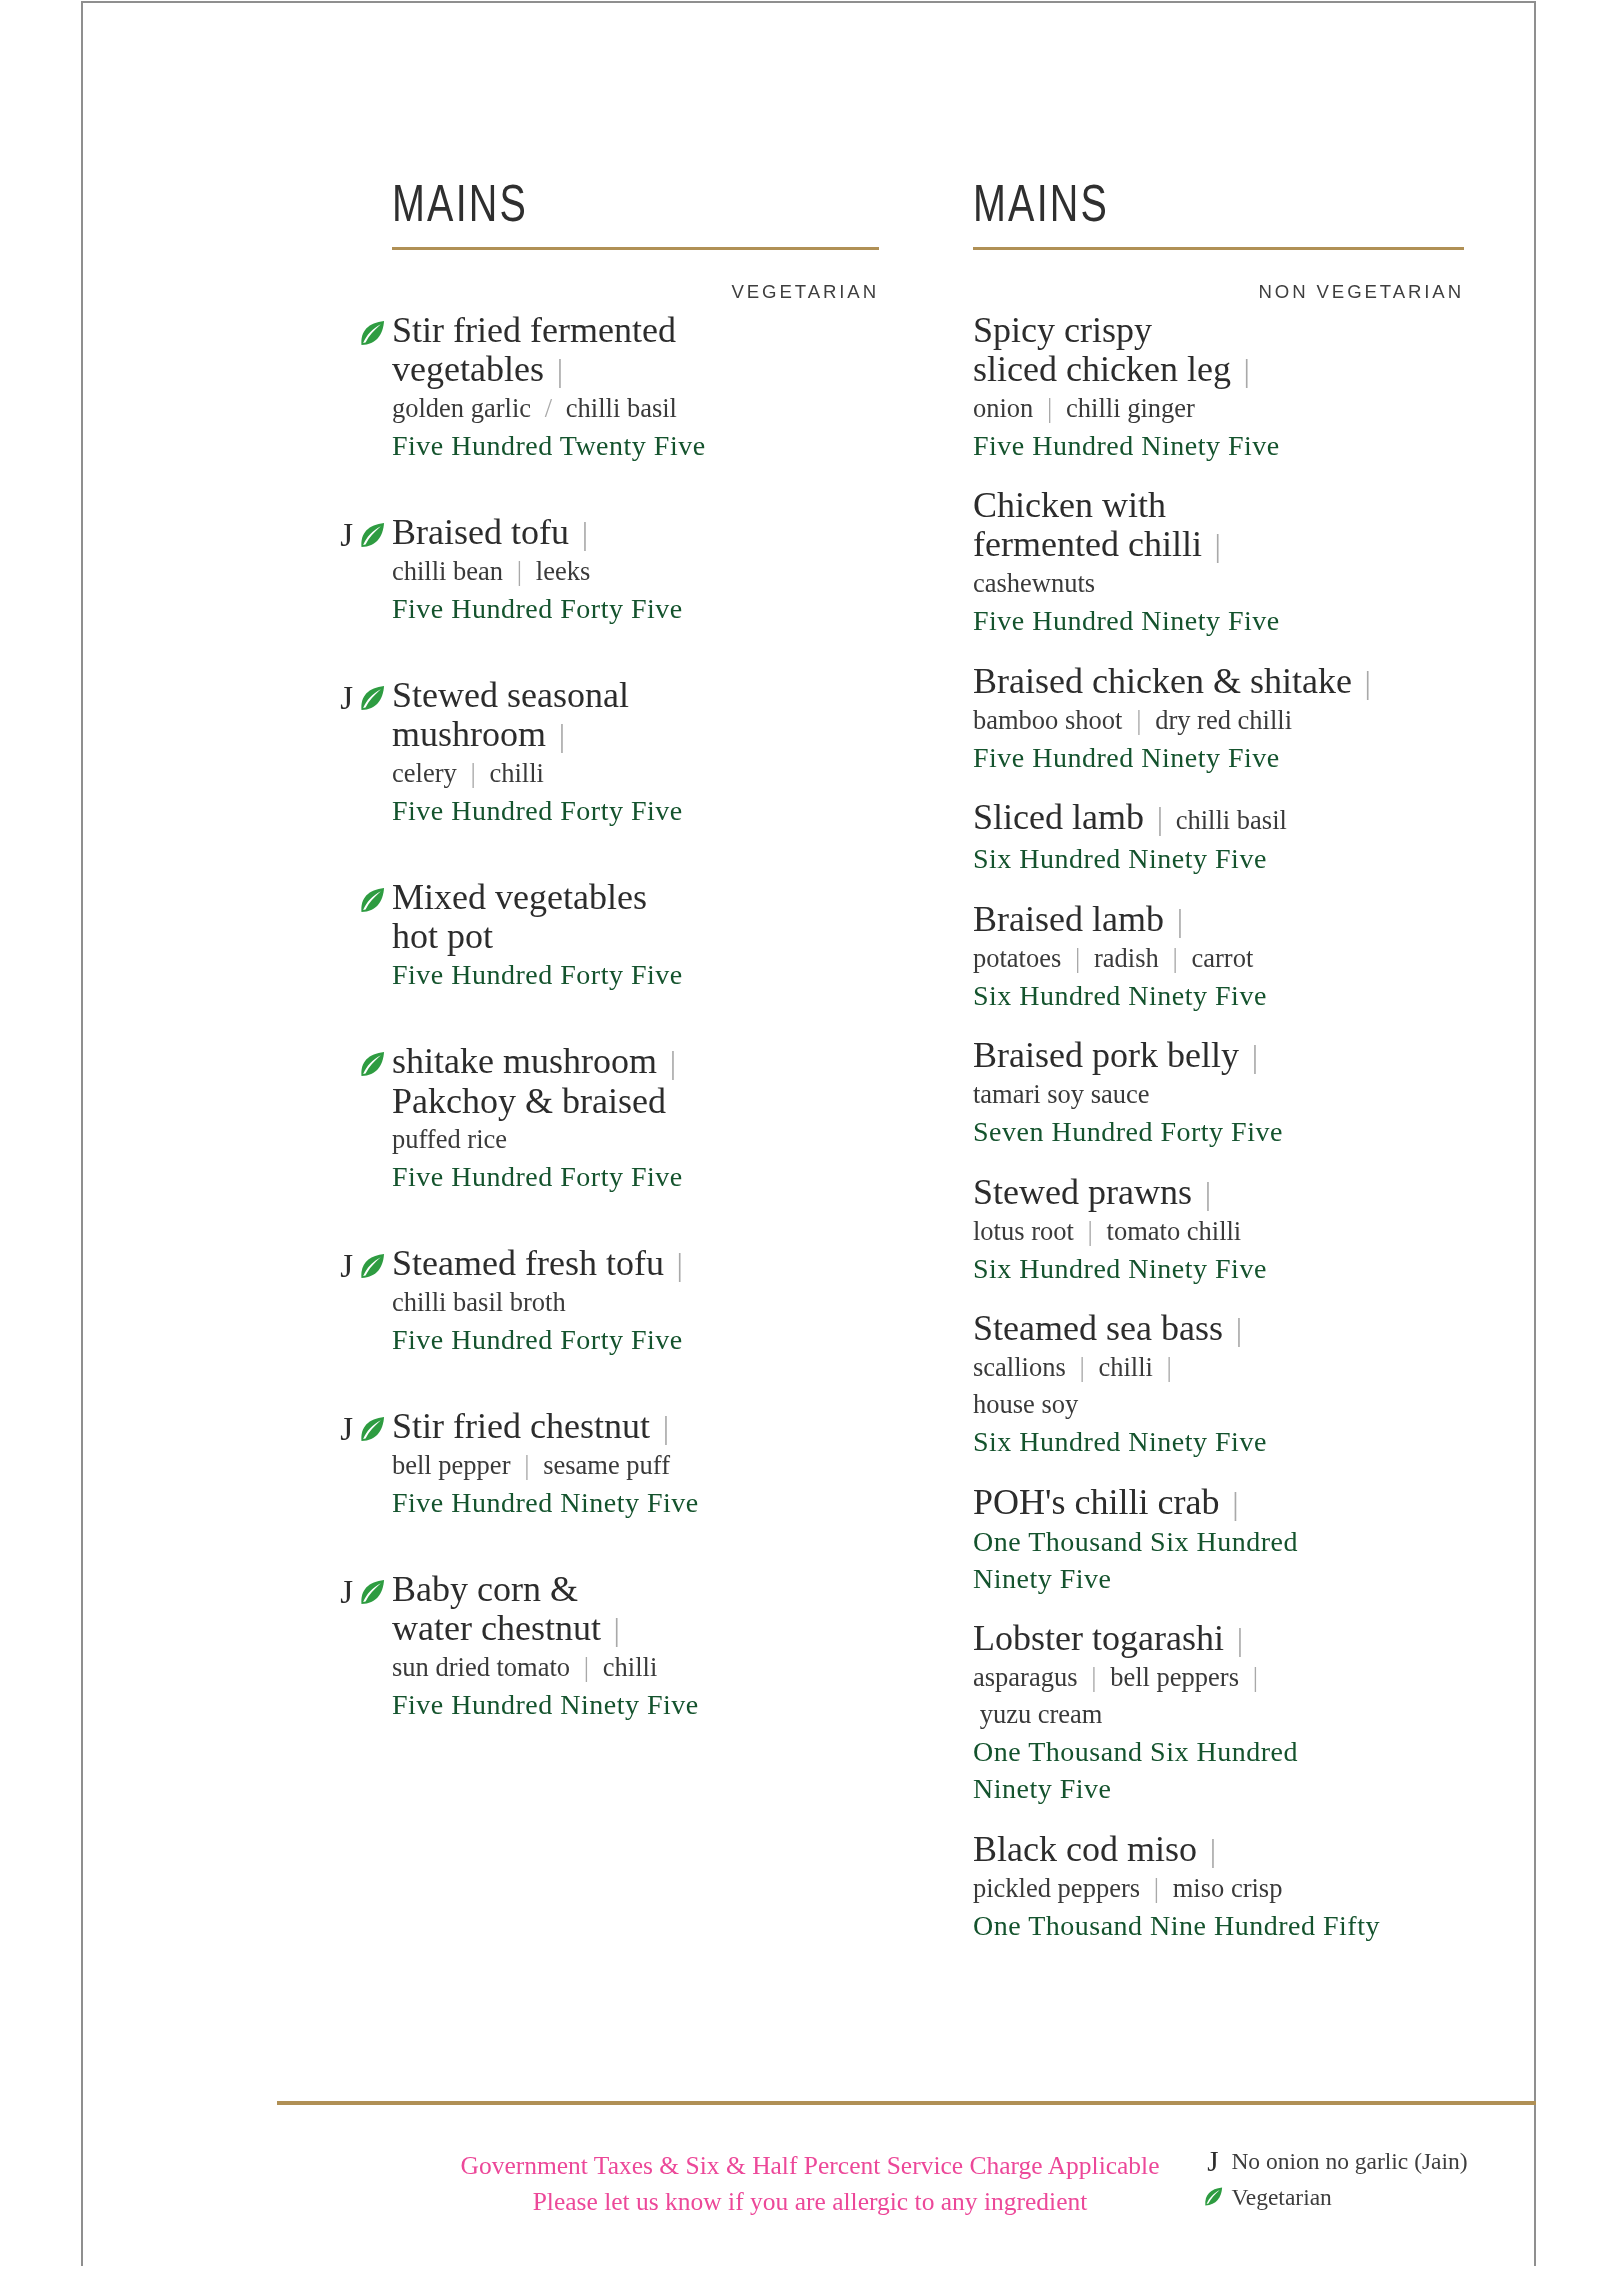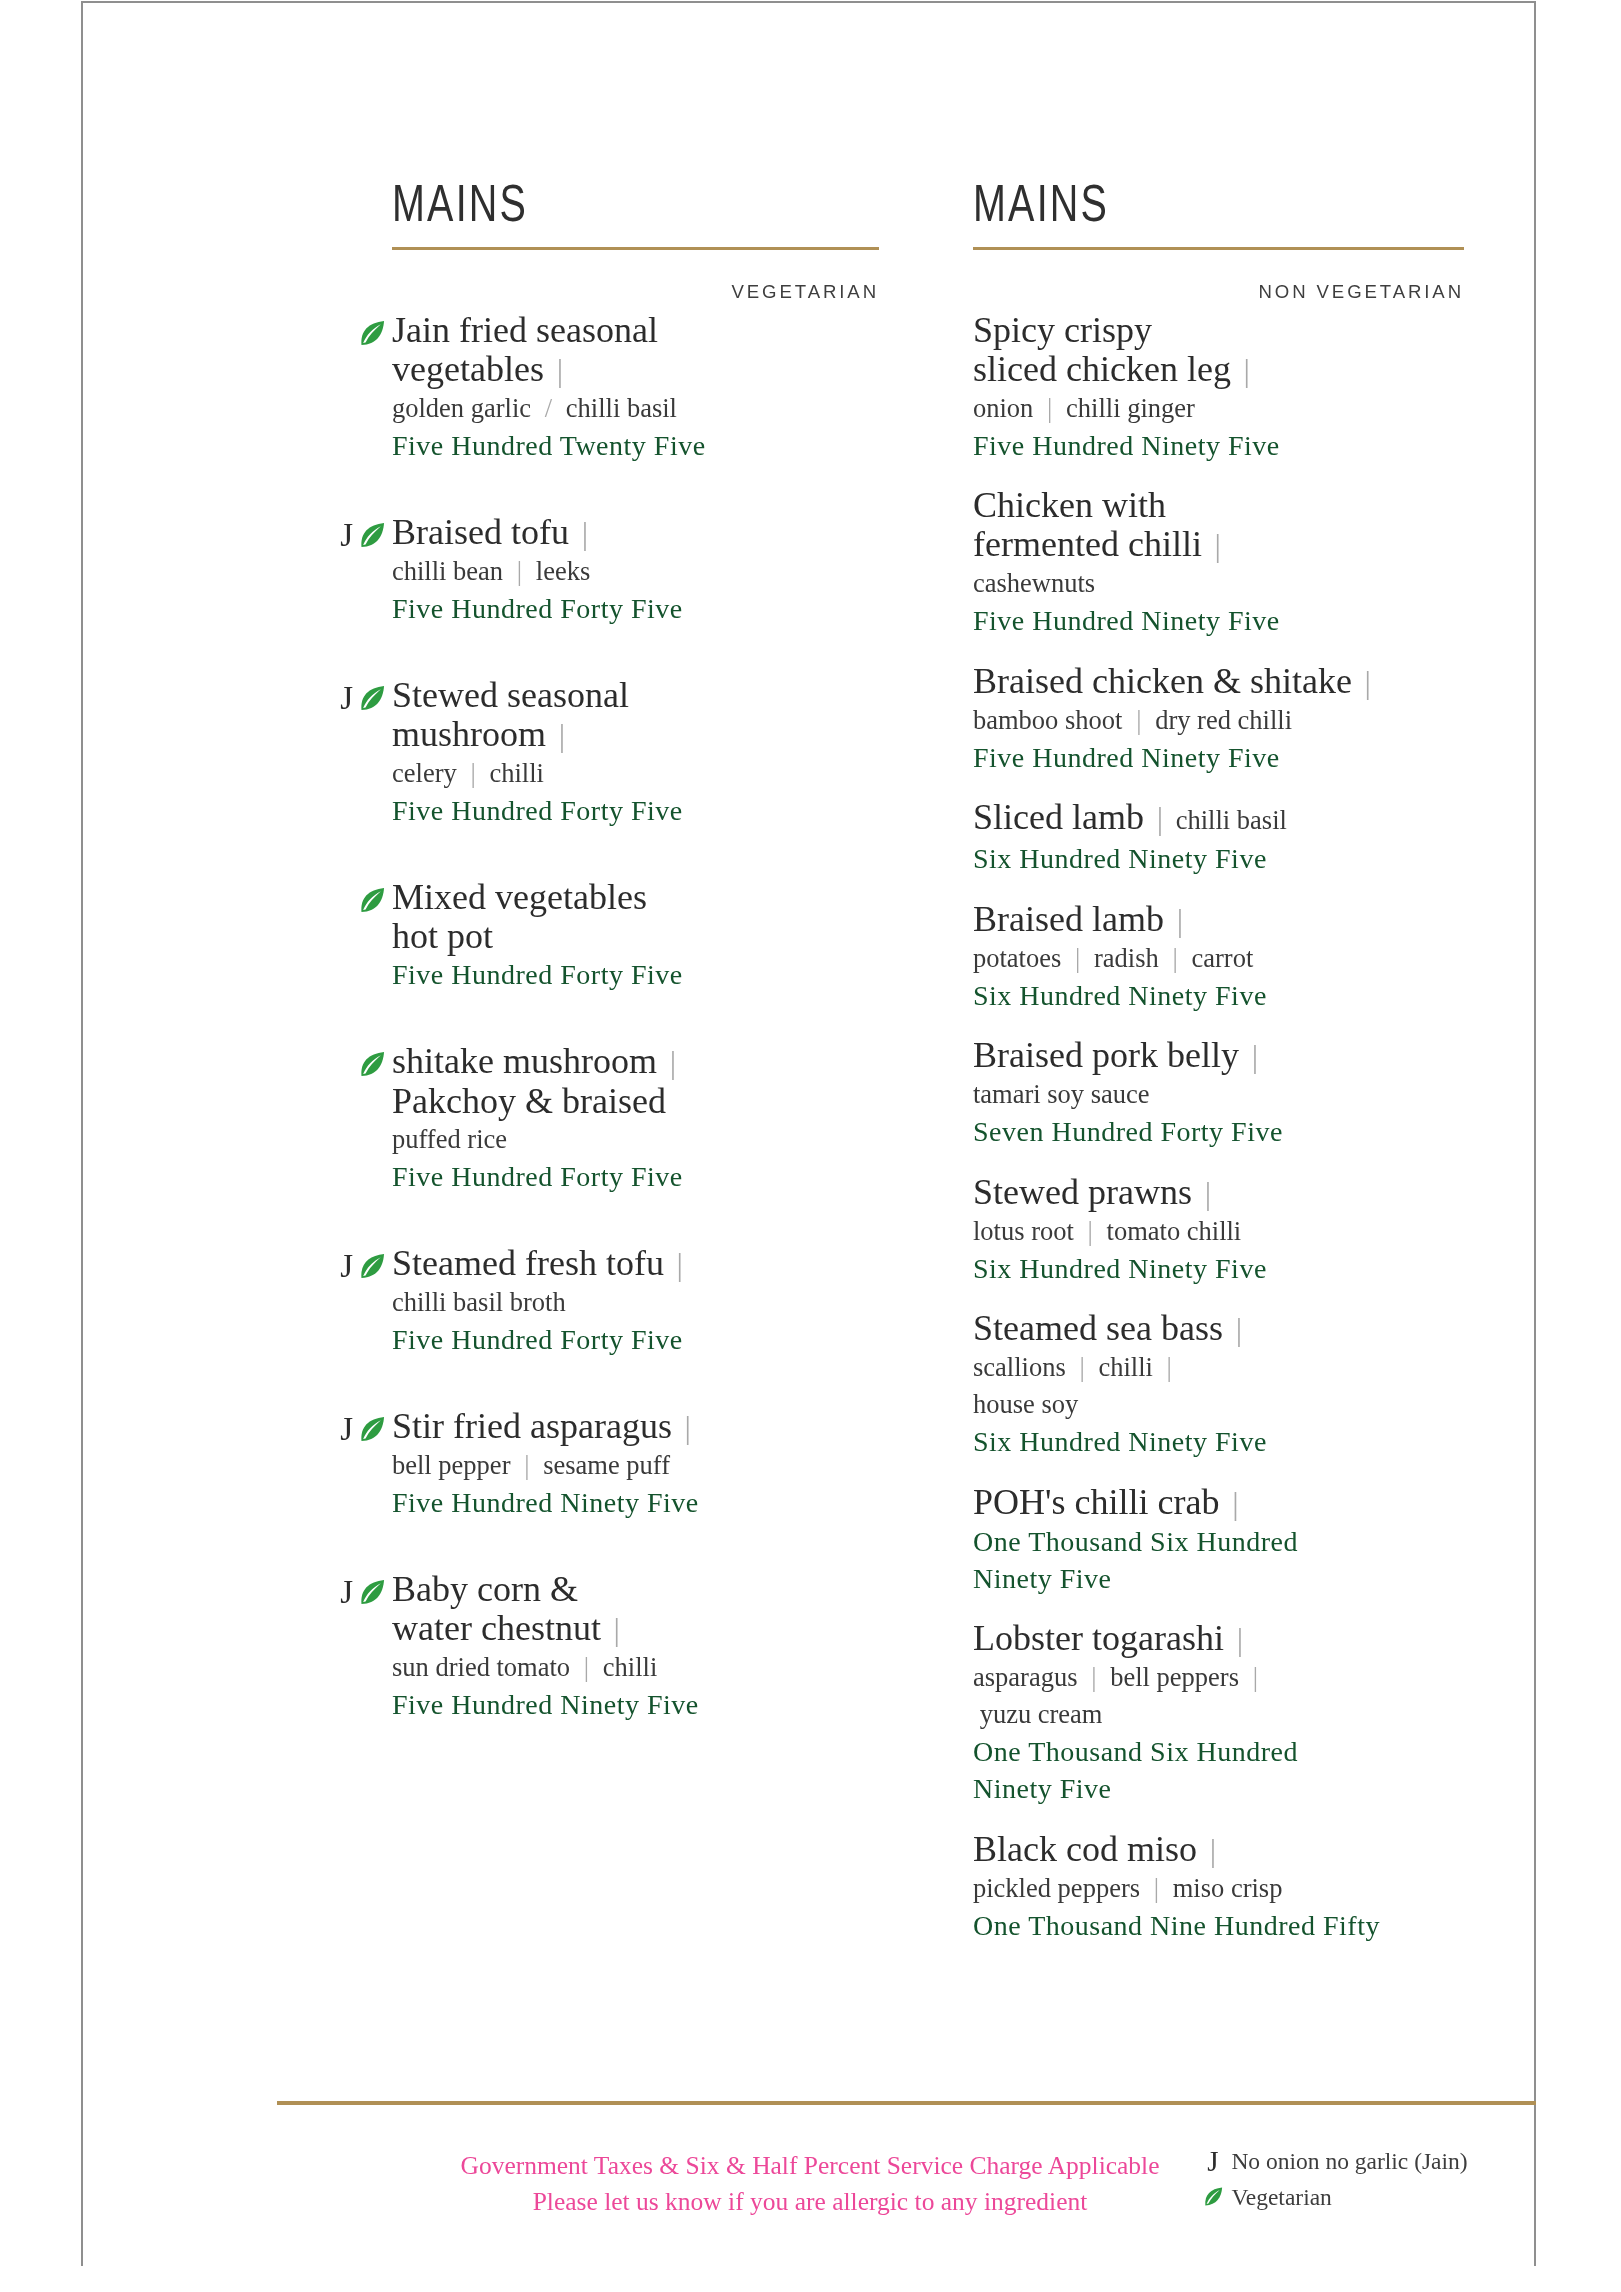--- a/index.html
+++ b/index.html
@@ -53,21 +53,21 @@
     <div class="items">
         <div class="item">
           <span class="pfx">
             <span class="leaf">
               <svg width="29" height="29" viewBox="0 0 24 24">
                 <path d="M22.4 1.6C9.6 3 2.6 9.7 3.7 21.6 16.1 20.7 21.5 13.2 22.4 1.6Z" fill="#2e9c41"></path>
                 <path d="M5.1 19.9C8.1 12.9 12.7 8.2 19.7 4.4 14.2 9.3 9.9 13.8 7.1 19.5Z" fill="#ffffff"></path>
               </svg>
             </span>
           </span>
-          <div class="t-line"><span class="seg-title">Jain fried seasonal</span></div>
+          <div class="t-line"><span class="seg-title">Stir fried fermented</span></div>
           <div class="t-line"><span class="seg-title">vegetables</span><span class="seg-sep">|</span></div>
           <div class="d-line"><span class="seg-desc">golden garlic</span><span class="seg-sep">/</span><span class="seg-desc">chilli basil</span></div>
           <div class="p-line"><span class="seg-price">Five Hundred Twenty Five</span></div>
         </div>
         <div class="item">
           <span class="pfx">
             <span class="jain-j">J</span>
             <span class="leaf">
               <svg width="29" height="29" viewBox="0 0 24 24">
                 <path d="M22.4 1.6C9.6 3 2.6 9.7 3.7 21.6 16.1 20.7 21.5 13.2 22.4 1.6Z" fill="#2e9c41"></path>
@@ -138,21 +138,21 @@
         <div class="item">
           <span class="pfx">
             <span class="jain-j">J</span>
             <span class="leaf">
               <svg width="29" height="29" viewBox="0 0 24 24">
                 <path d="M22.4 1.6C9.6 3 2.6 9.7 3.7 21.6 16.1 20.7 21.5 13.2 22.4 1.6Z" fill="#2e9c41"></path>
                 <path d="M5.1 19.9C8.1 12.9 12.7 8.2 19.7 4.4 14.2 9.3 9.9 13.8 7.1 19.5Z" fill="#ffffff"></path>
               </svg>
             </span>
           </span>
-          <div class="t-line"><span class="seg-title">Stir fried asparagus</span><span class="seg-sep">|</span></div>
+          <div class="t-line"><span class="seg-title">Stir fried chestnut</span><span class="seg-sep">|</span></div>
           <div class="d-line"><span class="seg-desc">bell pepper</span><span class="seg-sep">|</span><span class="seg-desc">sesame puff</span></div>
           <div class="p-line"><span class="seg-price">Five Hundred Ninety Five</span></div>
         </div>
         <div class="item">
           <span class="pfx">
             <span class="jain-j">J</span>
             <span class="leaf">
               <svg width="29" height="29" viewBox="0 0 24 24">
                 <path d="M22.4 1.6C9.6 3 2.6 9.7 3.7 21.6 16.1 20.7 21.5 13.2 22.4 1.6Z" fill="#2e9c41"></path>
                 <path d="M5.1 19.9C8.1 12.9 12.7 8.2 19.7 4.4 14.2 9.3 9.9 13.8 7.1 19.5Z" fill="#ffffff"></path>

